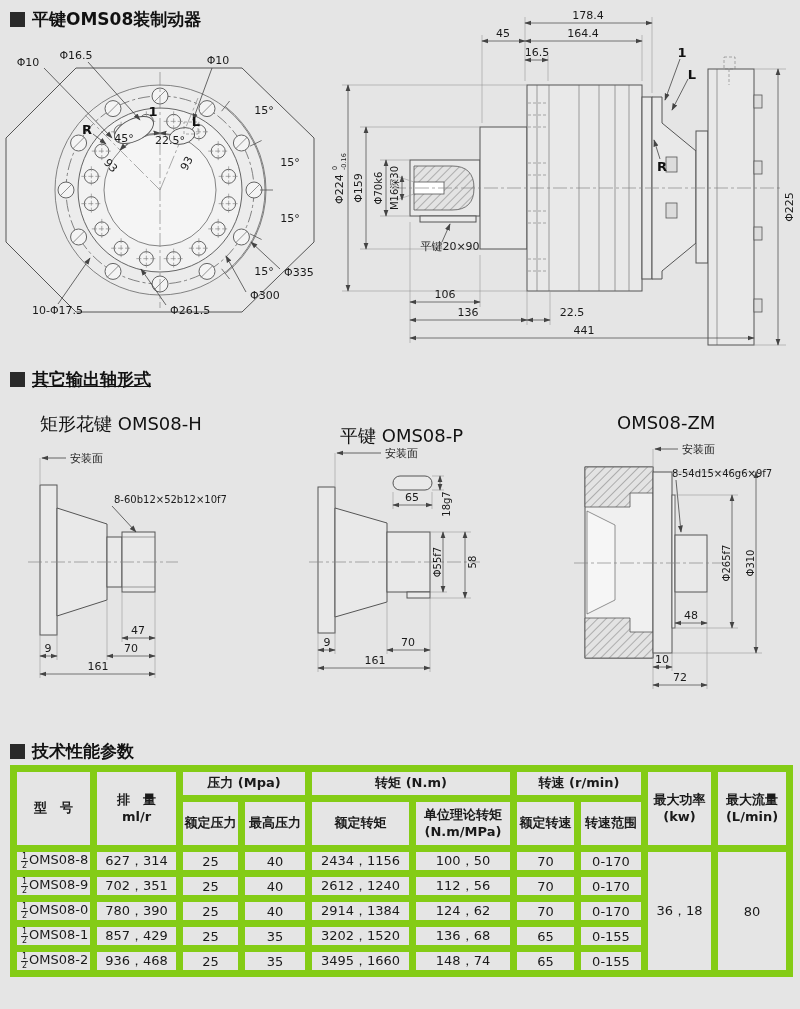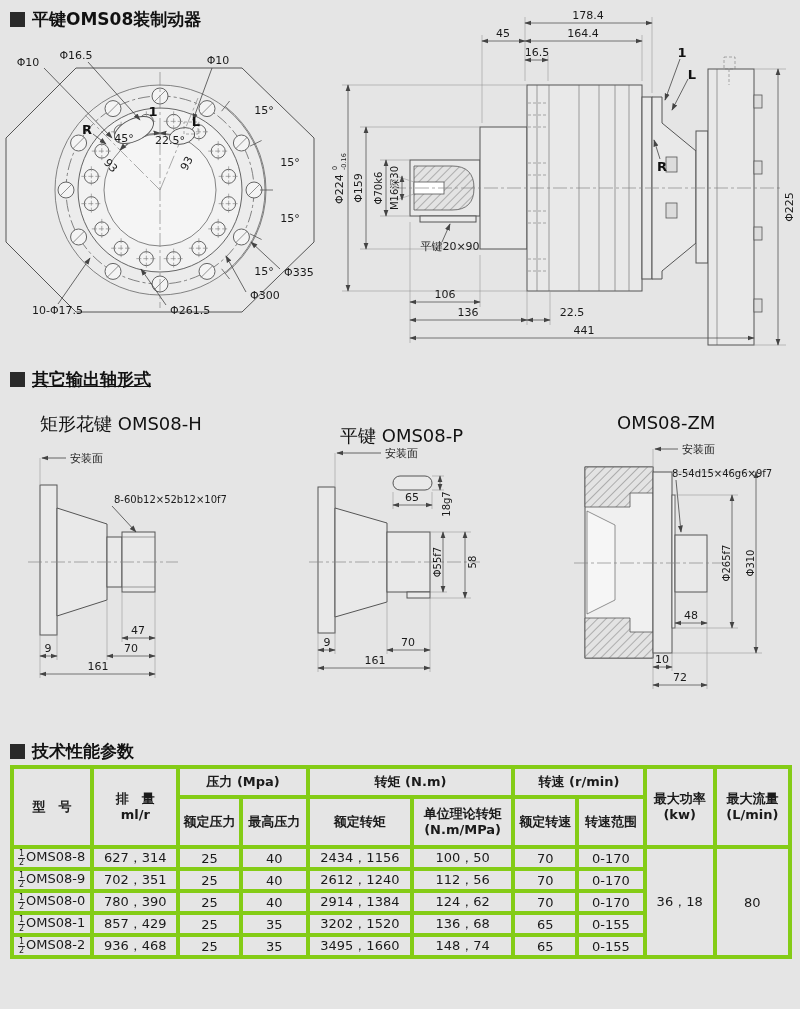--- a/index.html
+++ b/index.html
@@ -18,21 +18,21 @@
   .dim   { stroke:#555; stroke-width:0.8; fill:none; }
   .ldr   { stroke:#444; stroke-width:0.8; fill:none; }
   .ctr   { stroke:#888; stroke-width:0.7; stroke-dasharray:14 3 3 3; fill:none; }
   .dsh   { stroke:#777; stroke-width:0.6; stroke-dasharray:3 2; fill:none; }
   .dtx   { font-size:11px; fill:#1a1a1a; text-anchor:middle; }
   .dts   { font-size:10px; fill:#1a1a1a; text-anchor:middle; }
   .mark  { font-size:13px; font-weight:bold; fill:#111; text-anchor:middle; }
   .ring  { fill:none; stroke:#666; stroke-width:0.8; }
 
   .spec-table { position:absolute; left:10px; top:765px; width:782px; border-collapse:collapse; table-layout:fixed; }
-  .spec-table th, .spec-table td { border:4px solid #84cc16; text-align:center; color:#1a1a1a; overflow:hidden;margin-top:12px; }
+  .spec-table th, .spec-table td { border:7px solid #84cc16; text-align:center; color:#1a1a1a; overflow:hidden;margin-top:12px; }
   .spec-table th { font-size:13px; font-weight:bold; line-height:1.25; }
   .spec-table td { font-size:13px; height:22px; }
   .spec-table .grp { height:30px; }
   .spec-table .sub th { height:50px; }
   .model-cell { text-align:left !important; padding-left:4px; white-space:nowrap; }
   .frac { display:inline-block; vertical-align:-4px; text-align:center; font-size:8px; line-height:1; margin-right:1px; }
   .frac i { display:block; font-style:normal; }
   .frac i:first-child { border-bottom:1px solid #333; padding:0 1px; }
   .notes { position:absolute; left:12px; top:953px; font-size:12px; color:#333; line-height:1.48; }
   .notes div { white-space:nowrap; }

